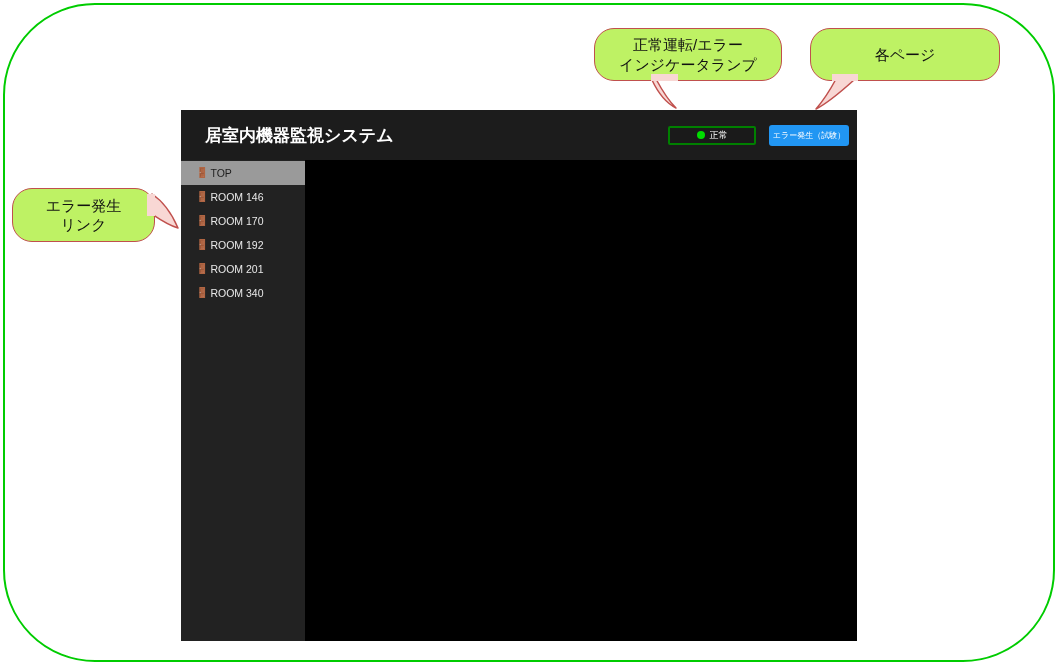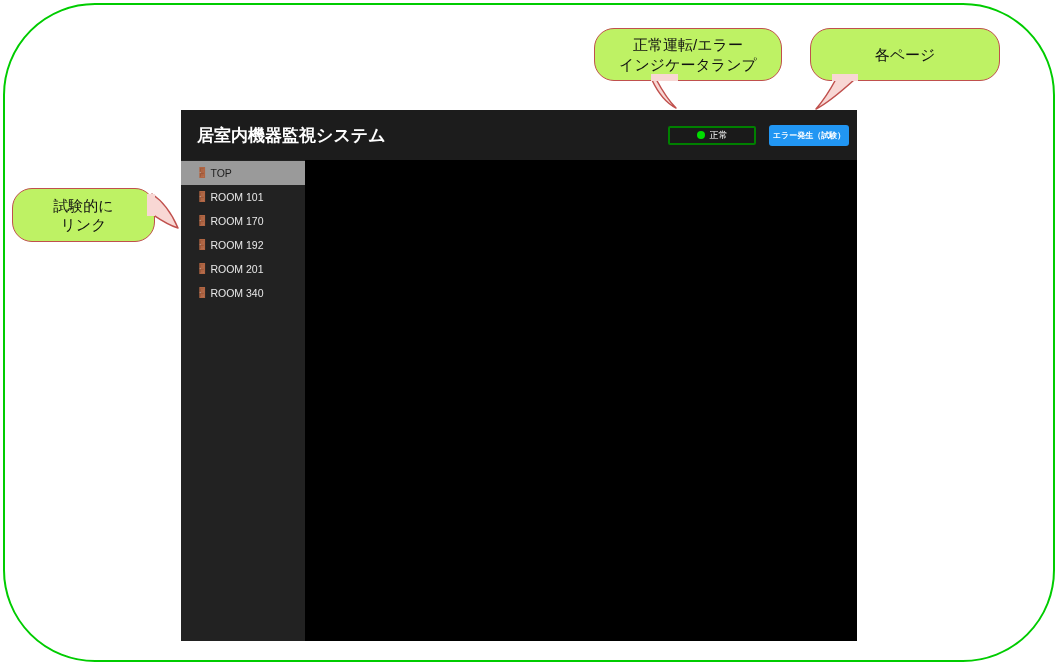--- a/index.html
+++ b/index.html
@@ -42,21 +42,21 @@
   #app-header {
     position: absolute;
     left: 0;
     top: 0;
     width: 676px;
     height: 50px;
     background: #1c1c1c;
     display: flex;
     align-items: center;
     box-sizing: border-box;
-    padding: 0 8px 0 16px;
+    padding: 0 8px 0 24px;
   }
 
   #app-title {
     color: #ffffff;
     font-size: 17px;
     font-weight: bold;
     letter-spacing: 0px;
     white-space: nowrap;
     flex: 0 0 auto;
   }
@@ -102,21 +102,20 @@
     border-radius: 3px;
     color: #ffffff;
     font-size: 8px;
     font-family: "Liberation Sans", "DejaVu Sans", sans-serif;
     display: flex;
     align-items: center;
     justify-content: center;
     white-space: nowrap;
     cursor: pointer;
     padding: 0;
-    font-weight: bold;
   }
 
   
   #app-body {
     position: absolute;
     left: 0;
     top: 50px;
     width: 676px;
     height: 481px;
     display: flex;
@@ -228,21 +227,21 @@
 
   <div id="app-body">
 
     <div id="sidebar">
       <div class="sidebar-item active">
         <span class="door-icon">🚪</span>
         <span>TOP</span>
       </div>
       <div class="sidebar-item">
         <span class="door-icon">🚪</span>
-        <span>ROOM 101</span>
+        <span>ROOM 146</span>
       </div>
       <div class="sidebar-item">
         <span class="door-icon">🚪</span>
         <span>ROOM 170</span>
       </div>
       <div class="sidebar-item">
         <span class="door-icon">🚪</span>
         <span>ROOM 192</span>
       </div>
       <div class="sidebar-item">
@@ -271,19 +270,19 @@
 
 <div class="callout" id="callout-error-button">
   <div>各ページ</div>
 </div>
 <svg class="tail-svg" id="tail-error-button" viewBox="0 0 210 120">
   <path d="M 36 51 C 28 66, 22 74, 16 81 C 24 77, 34 70, 54 52 Z" fill="#f8d7d4" stroke="#c0504d" stroke-width="1.5" stroke-linejoin="round"></path>
   <rect x="32" y="46" width="26" height="7" fill="#f8d7d4"></rect>
 </svg>
 
 <div class="callout" id="callout-page-links">
-  <div>試験的に</div>
+  <div>エラー発生</div>
   <div>リンク</div>
 </div>
 <svg class="tail-svg" id="tail-page-links" viewBox="0 0 200 120">
   <path d="M 140 6 C 152 14, 160 26, 166 40 C 154 36, 146 30, 140 26 Z" fill="#f8d7d4" stroke="#c0504d" stroke-width="1.5" stroke-linejoin="round"></path>
   <rect x="135" y="6" width="8" height="22" fill="#f8d7d4"></rect>
 </svg>
 
 </body></html>

